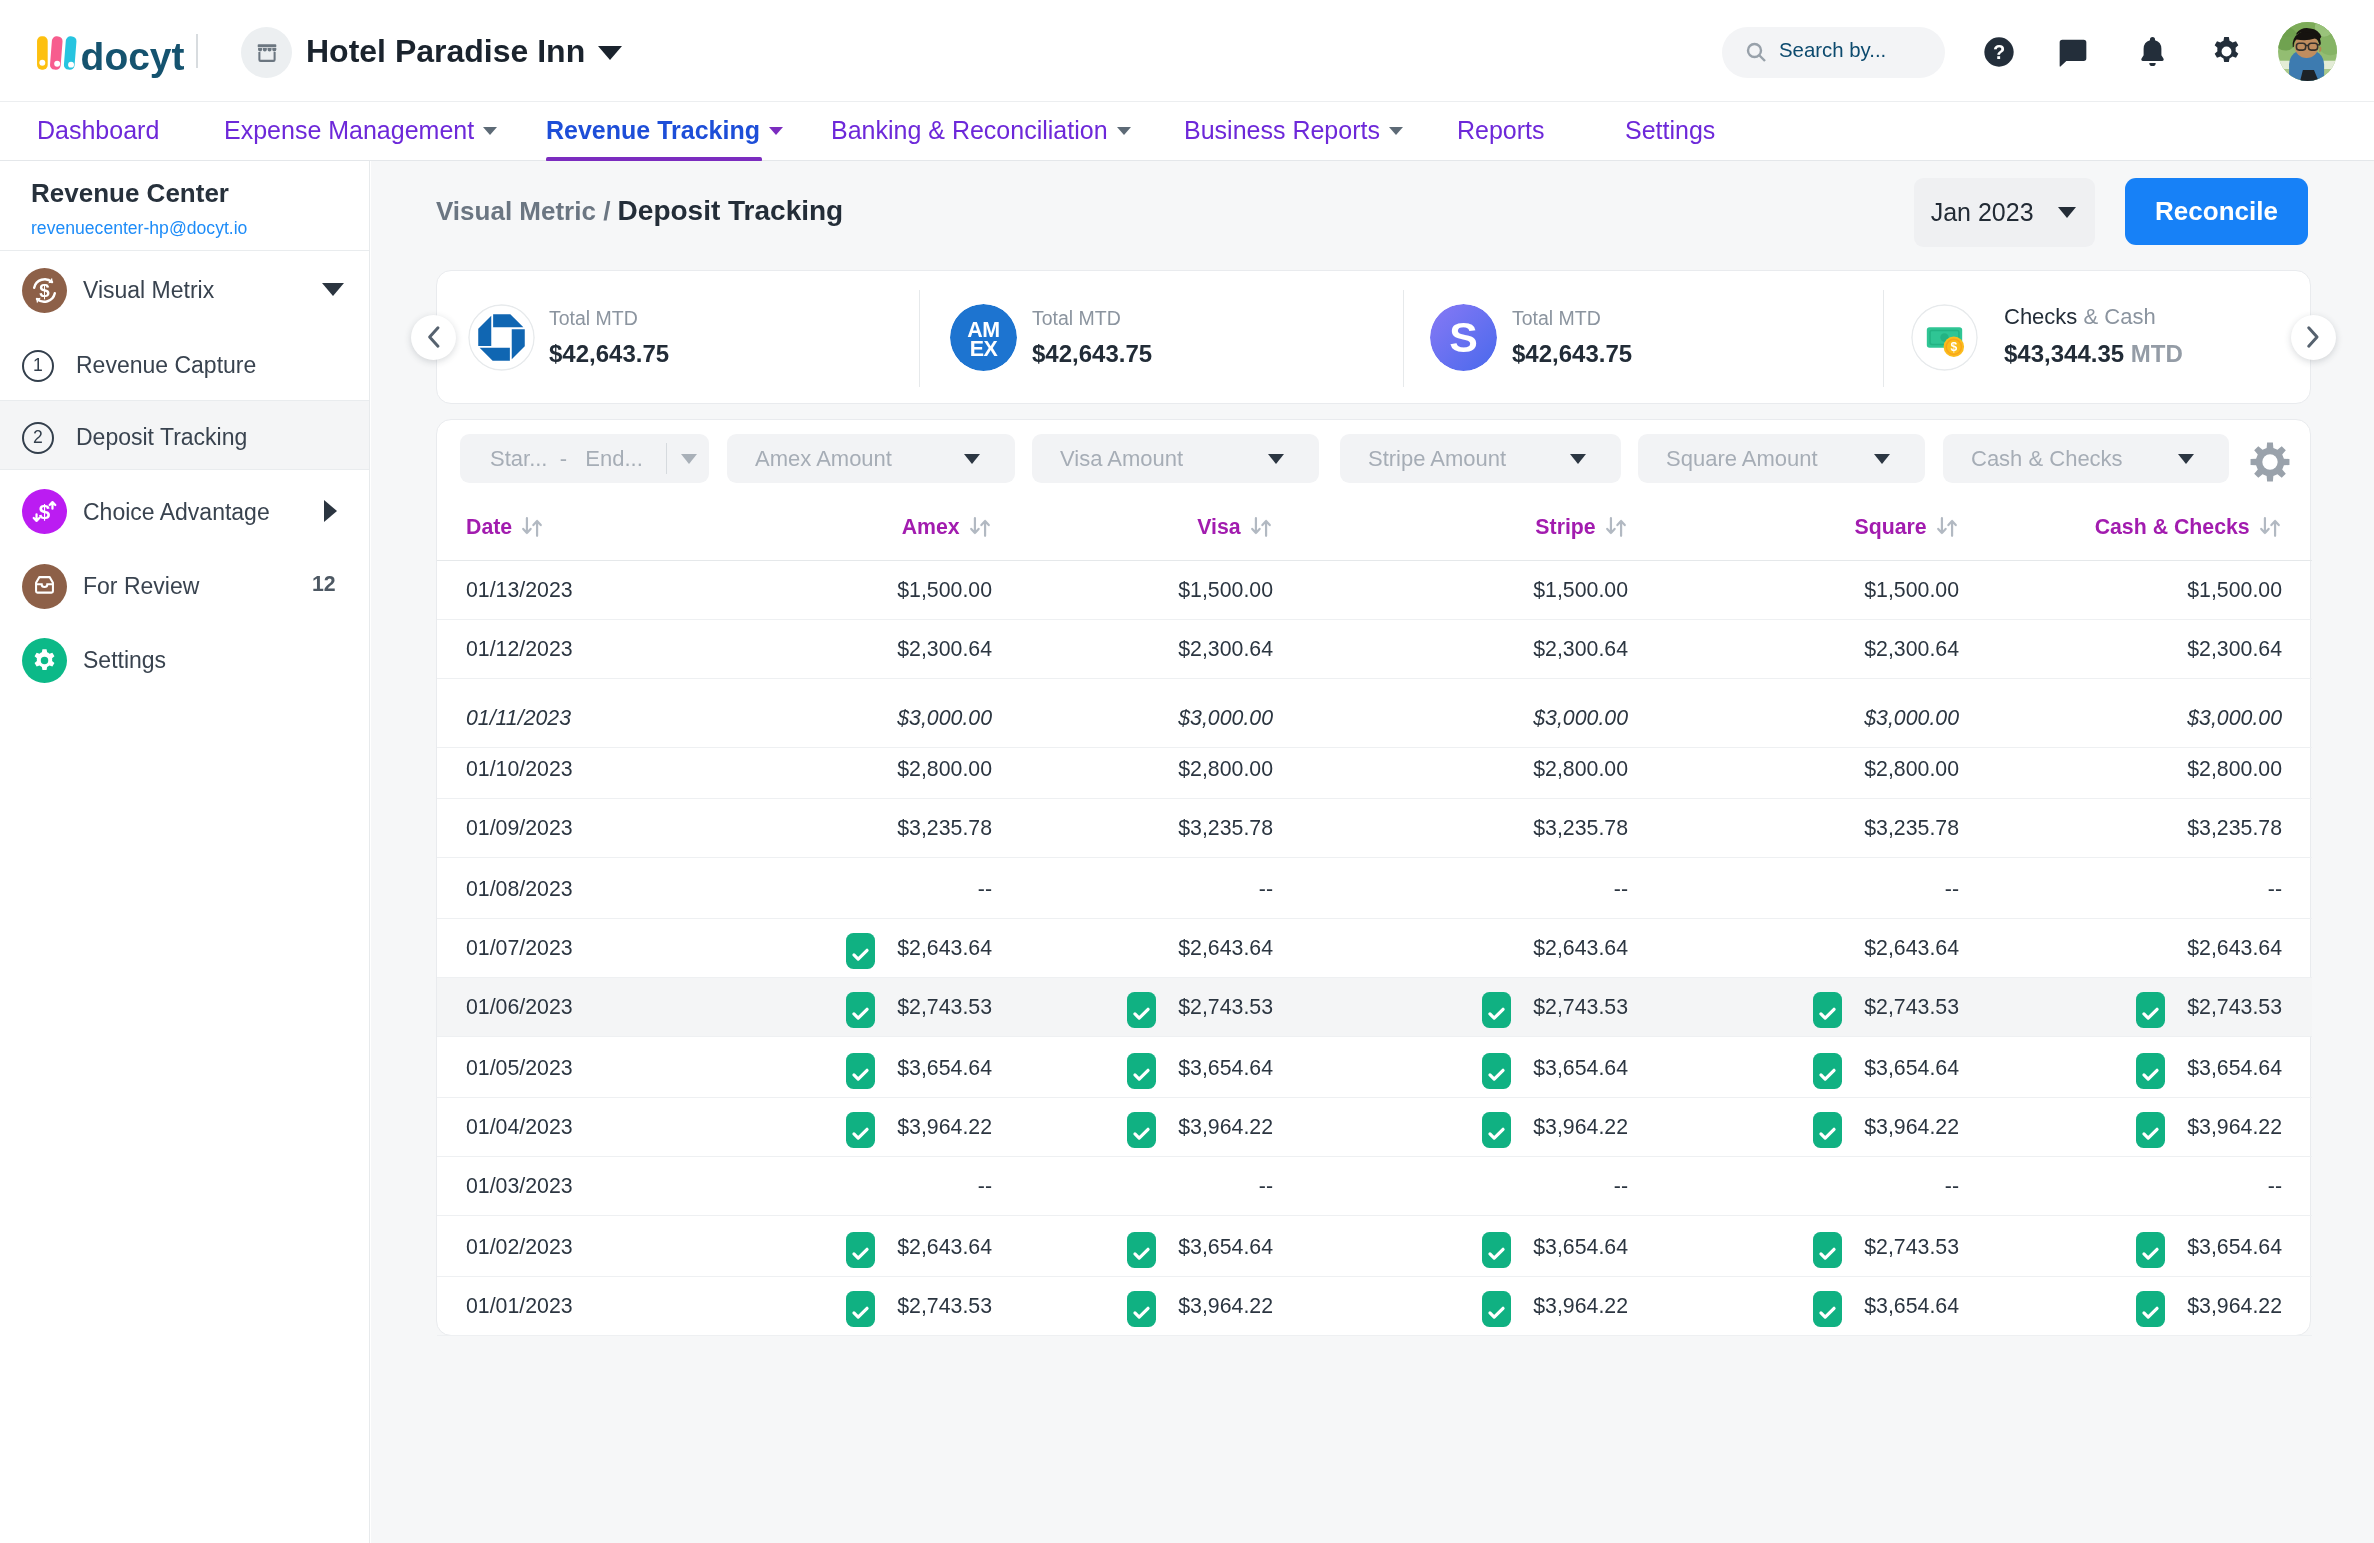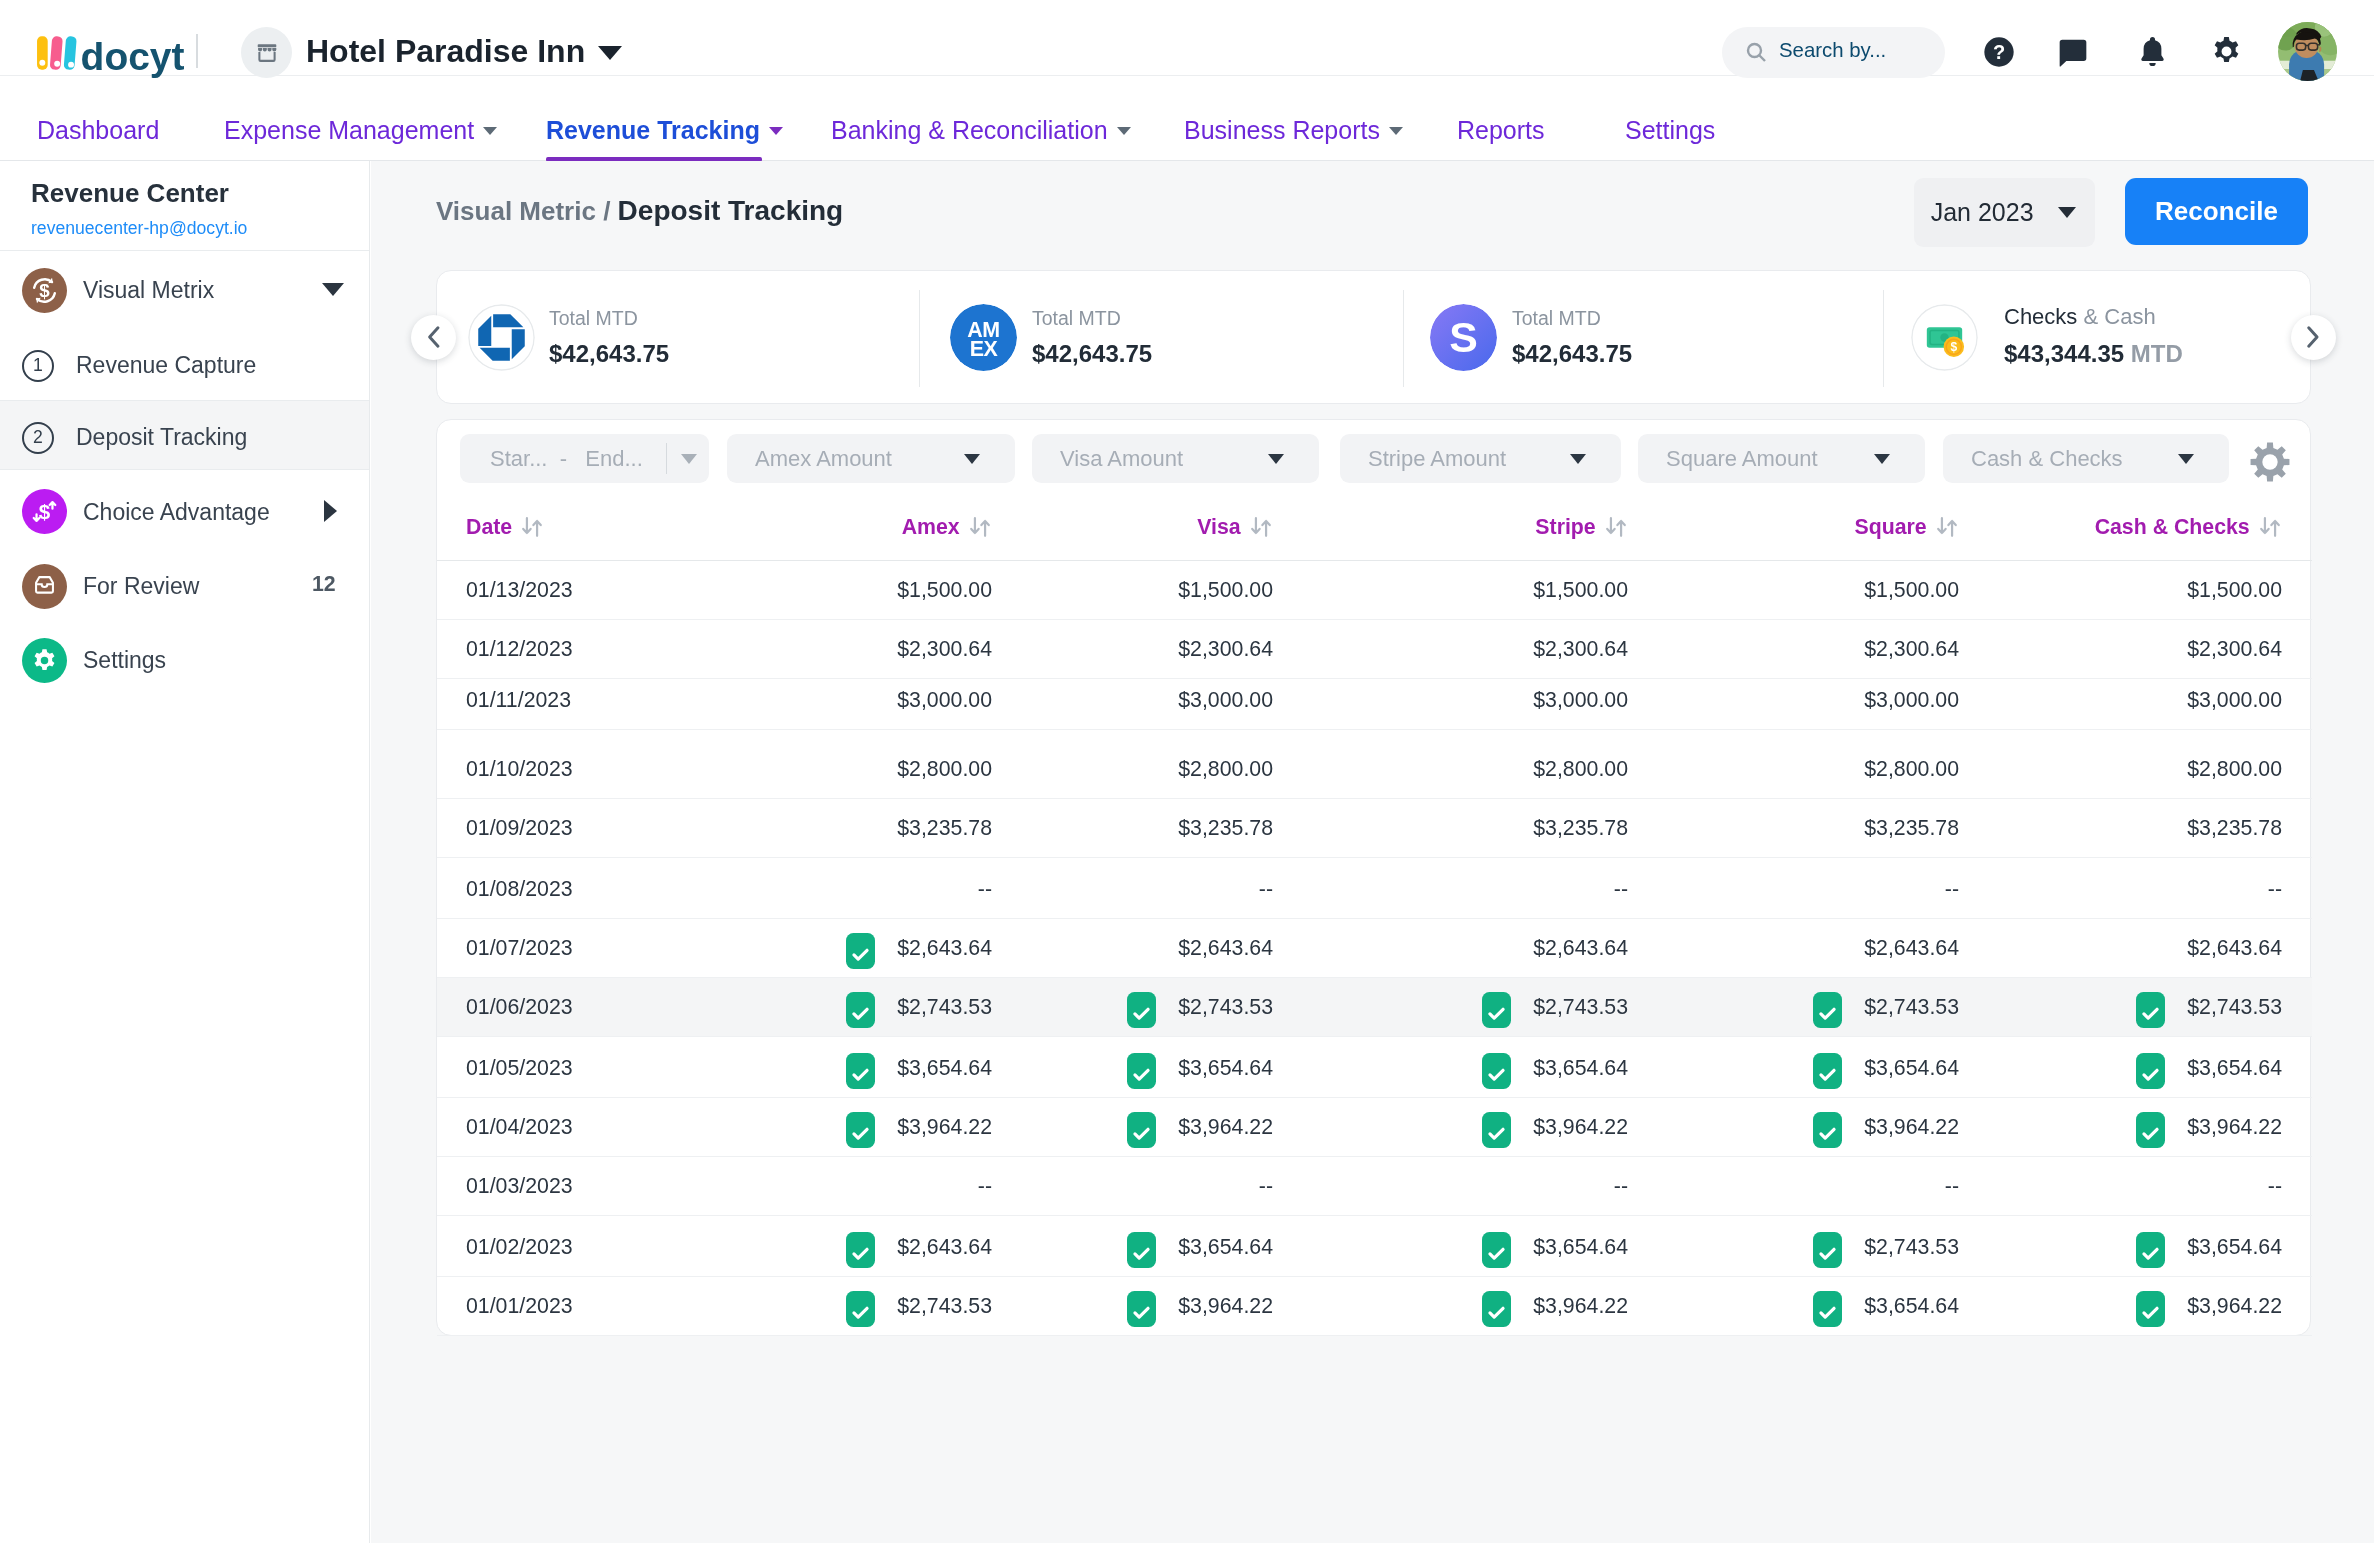--- a/index.html
+++ b/index.html
@@ -1,21 +1,21 @@
 <!DOCTYPE html>
 <html style="font-size:15px"><head>
 <meta charset="utf-8">
 <style>
 * { margin:0; padding:0; box-sizing:border-box; }
 html,body { width:2375px; height:1543px; font-family:"Liberation Sans", sans-serif; background:#fff; }
 #page { position:relative; width:2375px; height:1543px; overflow:hidden; background:#fff; }
 .abs { position:absolute; }
 
 
-#tophdr { position:absolute; left:0; top:0; width:2375px; height:76px; background:#fff; border-bottom:0.9px solid #eceef0; }
+#tophdr { position:absolute; left:0; top:0; width:2375px; height:102px; background:#fff; border-bottom:0.9px solid #eceef0; }
 #navbar { position:absolute; left:0; top:102px; width:2375px; height:59px; background:#fff; border-bottom:0.9px solid #e4e7ea; }
 .navitem { position:absolute; top:0; height:59px; line-height:56px; font-size:25px; font-weight:400; color:#6d28d9; white-space:nowrap; }
 .navitem.active { color:#1d4ed8; font-weight:700; }
 .ncaret { display:inline-block; width:0; height:0; border-left:7.4px solid transparent; border-right:7.4px solid transparent; border-top:8.3px solid #5d6a76; margin-left:9.3px; vertical-align:middle; margin-top:-3.7px;}
 .ncaret.p { border-top-color:#7b2cbf; }
 #navunderline { position:absolute; left:546px; top:55px; width:216px; height:4.6px; background:#7b2cbf; border-radius:1.9px; }
 
 
 #sidebar { position:absolute; left:0; top:161px; width:370px; height:1382px; background:#fff; border-right:0.9px solid #e7eaec; }
 #sbtitle { position:absolute; left:31px; top:16.7px; font-size:26px; font-weight:700; color:#27313c; }
@@ -256,21 +256,21 @@
           <div class="cell" style="right:30px; text-align:right;">$1,500.00</div>
         </div>
         <div class="trow" style="top:200px;">
           <div class="cell" style="left:29px;">01/12/2023</div>
           <div class="cell" style="right:1320px; text-align:right;">$2,300.64</div>
           <div class="cell" style="right:1039px; text-align:right;">$2,300.64</div>
           <div class="cell" style="right:684px; text-align:right;">$2,300.64</div>
           <div class="cell" style="right:353px; text-align:right;">$2,300.64</div>
           <div class="cell" style="right:30px; text-align:right;">$2,300.64</div>
         </div>
-        <div class="trow" style="top:251px;">
+        <div class="trow" style="top:269px;font-style:italic;">
           <div class="cell" style="left:29px;">01/11/2023</div>
           <div class="cell" style="right:1320px; text-align:right;">$3,000.00</div>
           <div class="cell" style="right:1039px; text-align:right;">$3,000.00</div>
           <div class="cell" style="right:684px; text-align:right;">$3,000.00</div>
           <div class="cell" style="right:353px; text-align:right;">$3,000.00</div>
           <div class="cell" style="right:30px; text-align:right;">$3,000.00</div>
         </div>
         <div class="trow" style="top:320px;">
           <div class="cell" style="left:29px;">01/10/2023</div>
           <div class="cell" style="right:1320px; text-align:right;">$2,800.00</div>

